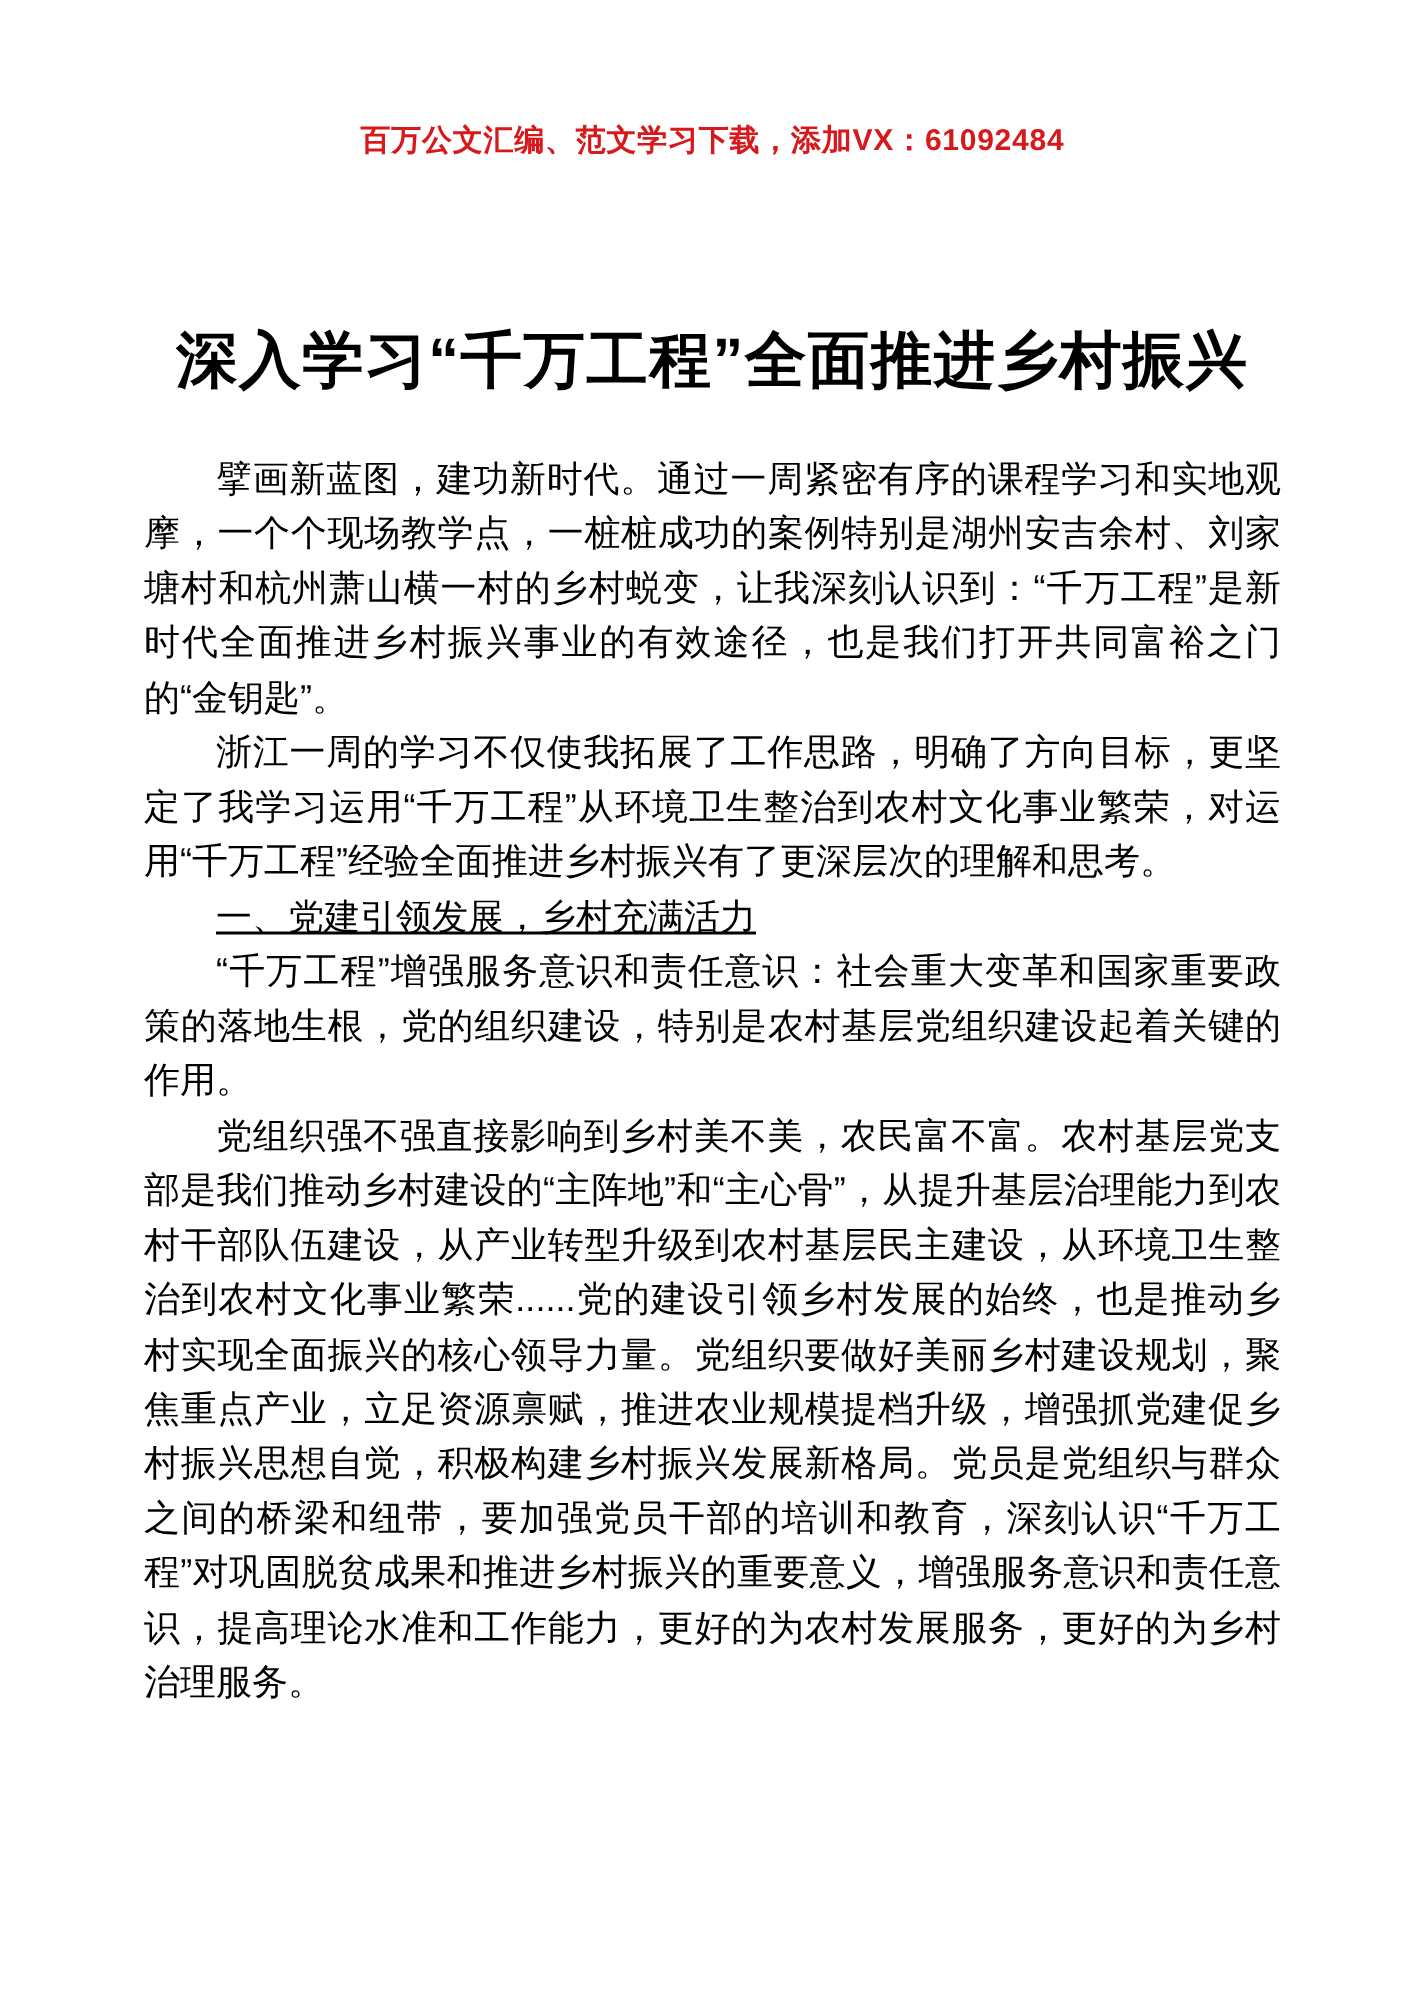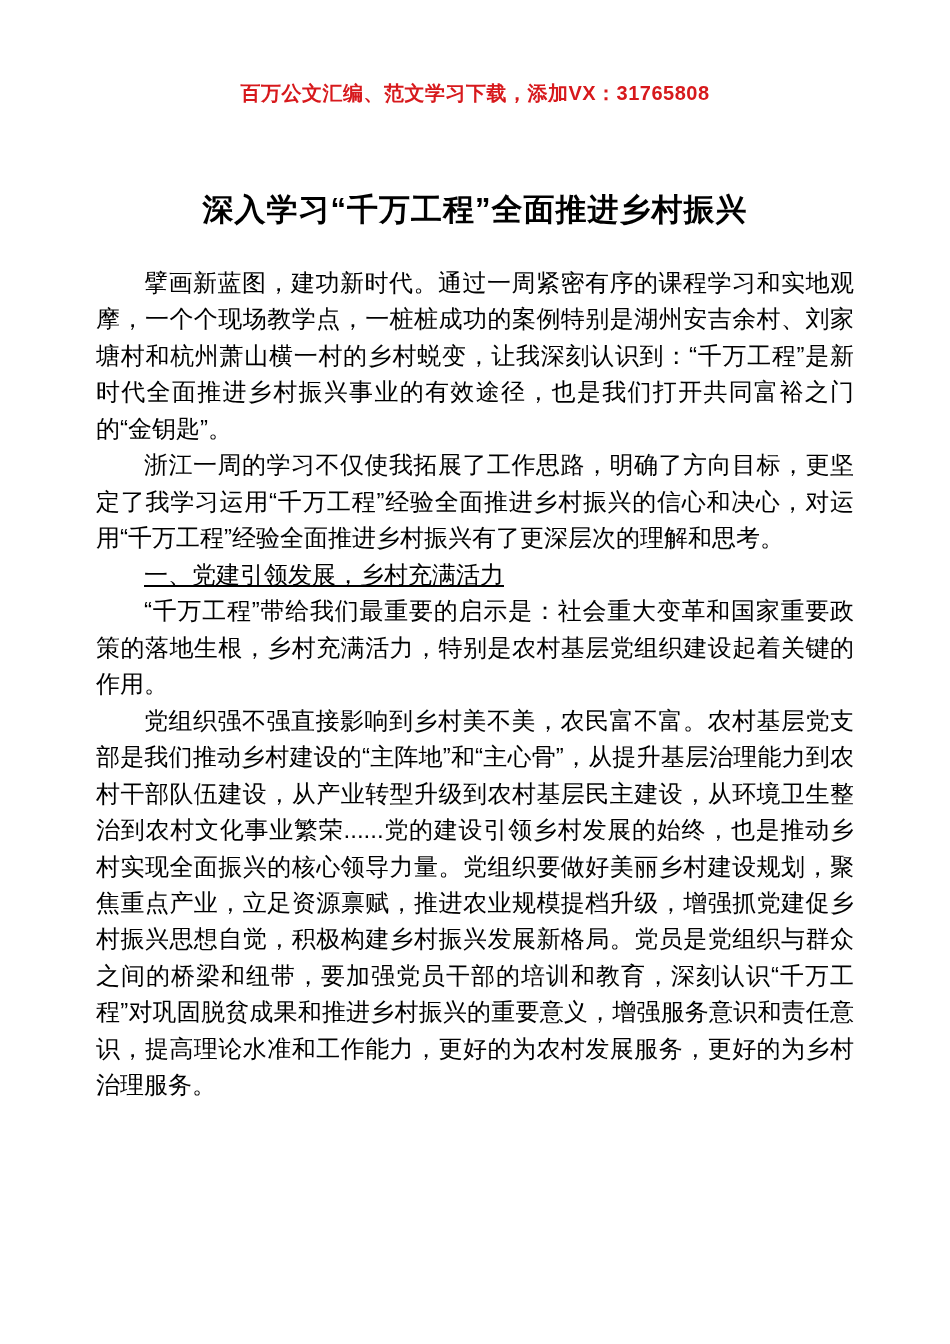--- a/index.html
+++ b/index.html
@@ -27,23 +27,23 @@
     color: #d7191c;
     font-size: 20px;
     font-weight: bold;
     letter-spacing: 0.5px;
     margin-top: 80px;
     margin-bottom: 0;
     font-family: "Liberation Sans", sans-serif;
   }
   .doc-title {
     text-align: center;
-    font-size: 31px;
+    font-size: 41px;
     font-weight: bold;
-    margin-top: 82px;
+    margin-top: 106px;
     margin-bottom: 0;
     letter-spacing: 1px;
     font-family: "Liberation Sans", sans-serif;
     white-space: nowrap;
   }
   .body-text {
     margin-top: 34px;
   }
   .para {
     font-size: 24px;
@@ -57,25 +57,25 @@
   .para.heading {
     font-weight: normal;
     text-decoration: underline;
   }
 </style>
 </head>
 <body>
 
 <div class="page">
 
-  <div class="watermark">百万公文汇编、范文学习下载，添加VX：31765808</div>
+  <div class="watermark">百万公文汇编、范文学习下载，添加VX：61092484</div>
 
   <h1 class="doc-title">深入学习“千万工程”全面推进乡村振兴</h1>
 
   <div class="body-text">
     <p class="para">擘画新蓝图，建功新时代。通过一周紧密有序的课程学习和实地观摩，一个个现场教学点，一桩桩成功的案例特别是湖州安吉余村、刘家塘村和杭州萧山横一村的乡村蜕变，让我深刻认识到：“千万工程”是新时代全面推进乡村振兴事业的有效途径，也是我们打开共同富裕之门的“金钥匙”。</p>
-    <p class="para">浙江一周的学习不仅使我拓展了工作思路，明确了方向目标，更坚定了我学习运用“千万工程”经验全面推进乡村振兴的信心和决心，对运用“千万工程”经验全面推进乡村振兴有了更深层次的理解和思考。</p>
+    <p class="para">浙江一周的学习不仅使我拓展了工作思路，明确了方向目标，更坚定了我学习运用“千万工程”从环境卫生整治到农村文化事业繁荣，对运用“千万工程”经验全面推进乡村振兴有了更深层次的理解和思考。</p>
     <p class="para heading">一、党建引领发展，乡村充满活力</p>
-    <p class="para">“千万工程”带给我们最重要的启示是：社会重大变革和国家重要政策的落地生根，乡村充满活力，特别是农村基层党组织建设起着关键的作用。</p>
+    <p class="para">“千万工程”增强服务意识和责任意识：社会重大变革和国家重要政策的落地生根，党的组织建设，特别是农村基层党组织建设起着关键的作用。</p>
     <p class="para">党组织强不强直接影响到乡村美不美，农民富不富。农村基层党支部是我们推动乡村建设的“主阵地”和“主心骨”，从提升基层治理能力到农村干部队伍建设，从产业转型升级到农村基层民主建设，从环境卫生整治到农村文化事业繁荣......党的建设引领乡村发展的始终，也是推动乡村实现全面振兴的核心领导力量。党组织要做好美丽乡村建设规划，聚焦重点产业，立足资源禀赋，推进农业规模提档升级，增强抓党建促乡村振兴思想自觉，积极构建乡村振兴发展新格局。党员是党组织与群众之间的桥梁和纽带，要加强党员干部的培训和教育，深刻认识“千万工程”对巩固脱贫成果和推进乡村振兴的重要意义，增强服务意识和责任意识，提高理论水准和工作能力，更好的为农村发展服务，更好的为乡村治理服务。</p>
   </div>
 
 </div>
 
 </body></html>

